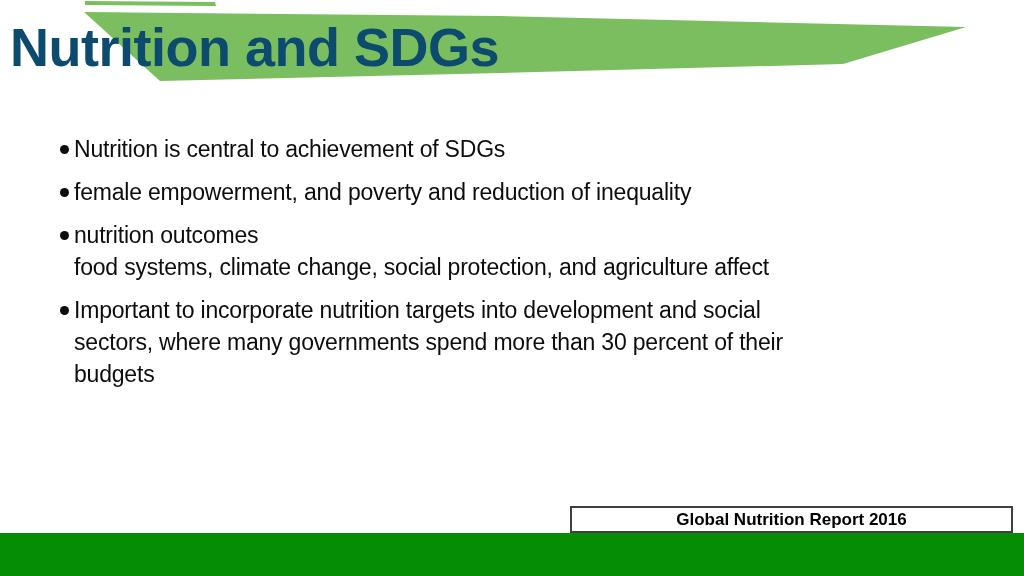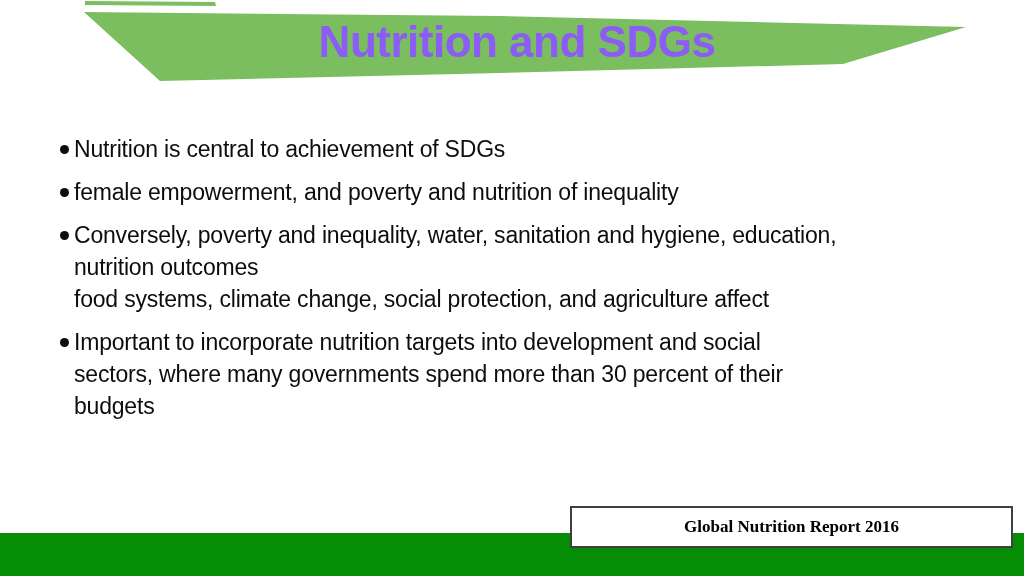--- a/index.html
+++ b/index.html
@@ -12,26 +12,26 @@
     color:#0d0d0d;
   }
   
   .banner{
     position:absolute;left:0;top:0;width:1024px;height:100px;display:block;
   }
   .banner polygon{fill:var(--banner-green,#7ABE5F);}
   .title{
     position:absolute;left:10px;right:0;top:20px;
     margin:0;
-    text-align:center;
-    font-size:44px;
+    text-align:left;
+    font-size:54px;
     font-weight:bold;
     line-height:1.0;
     letter-spacing:-0.5px;
-    color:#8b5cf6;
+    color:#0c4a6e;
   }
   
   .content{
     position:absolute;left:58px;top:133px;width:950px;
   }
   .bullet{
     position:relative;
     margin:0 0 11px 16px;
   }
   .bullet .dot{
@@ -40,27 +40,26 @@
     background:#0d0d0d;
   }
   .bullet .line{
     font-size:23px;
     line-height:32px;
     letter-spacing:-0.2px;
     white-space:nowrap;
   }
   
   .source-box{
-    position:absolute;left:570px;top:506px;width:443px;height:42px;
+    position:absolute;left:570px;top:506px;width:443px;height:27px;
     background:#ffffff;
     border:2px solid var(--box-border,#3f3f3f);
     box-sizing:border-box;
     display:flex;align-items:center;justify-content:center;
     z-index:2;
-    font-family:Liberation Serif, serif;
   }
   .source-box span{
     font-size:17px;font-weight:bold;color:#000;
     white-space:nowrap;
   }
   
   .footer-bar{
     position:absolute;left:0;top:533px;width:1024px;height:43px;
     background:var(--footer-green,#058D05);
     z-index:1;
@@ -80,26 +79,25 @@
 
   <div class="content">
 
     <div class="bullet">
       <span class="dot"></span>
       <div class="line">Nutrition is central to achievement of SDGs</div>
     </div>
 
     <div class="bullet">
       <span class="dot"></span>
-      <div class="line">female empowerment, and poverty and nutrition of inequality</div>
+      <div class="line">female empowerment, and poverty and reduction of inequality</div>
     </div>
 
     <div class="bullet">
       <span class="dot"></span>
-      <div class="line">Conversely, poverty and inequality, water, sanitation and hygiene, education,</div>
       <div class="line">nutrition outcomes</div>
       <div class="line">food systems, climate change, social protection, and agriculture affect</div>
     </div>
 
     <div class="bullet">
       <span class="dot"></span>
       <div class="line">Important to incorporate nutrition targets into development and social</div>
       <div class="line">sectors, where many governments spend more than 30 percent of their</div>
       <div class="line">budgets</div>
     </div>

